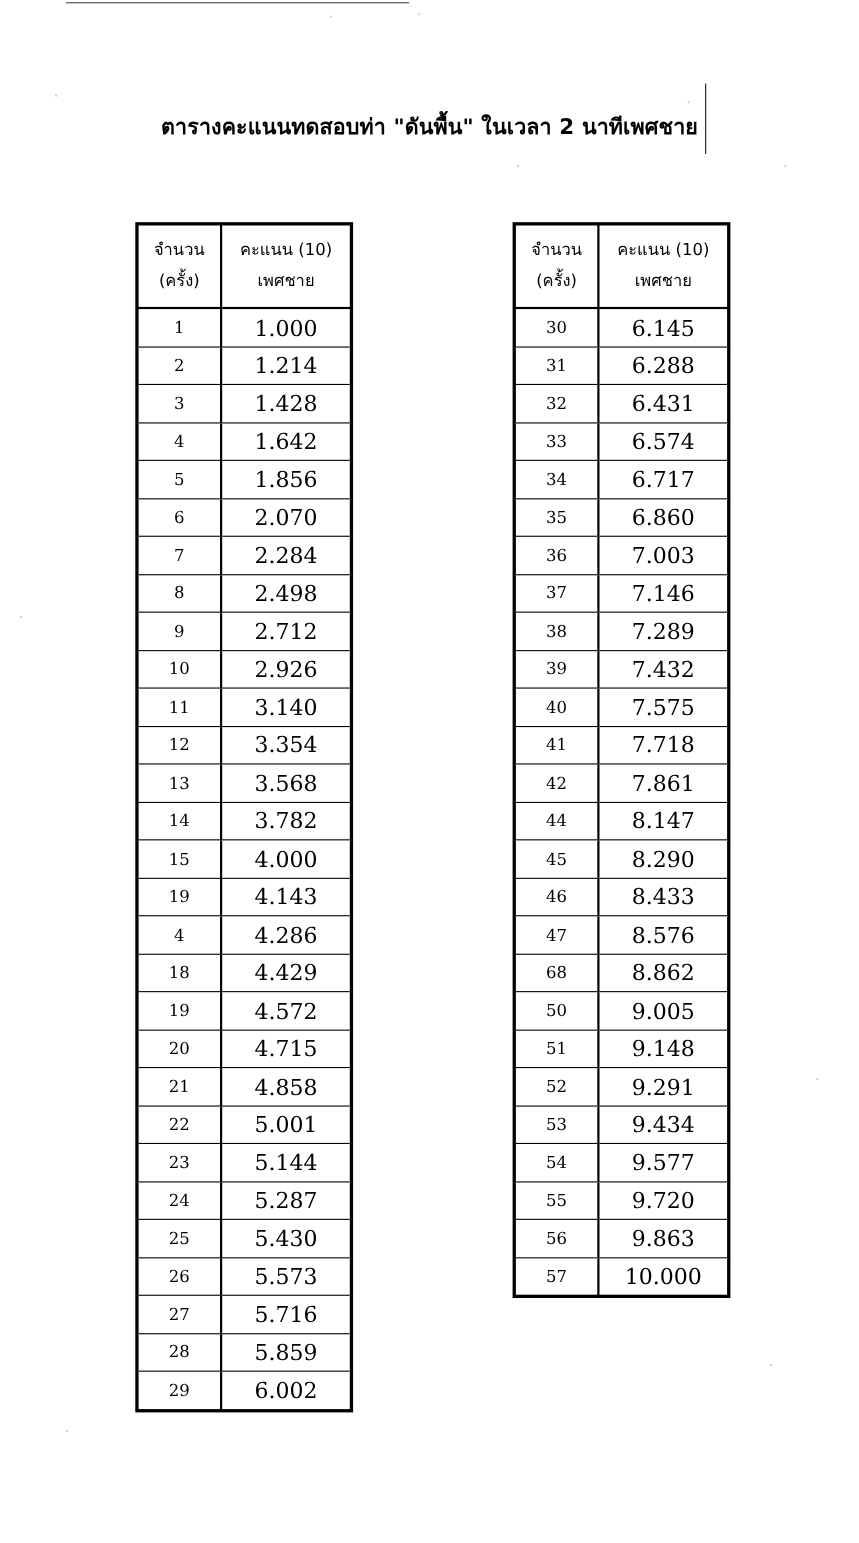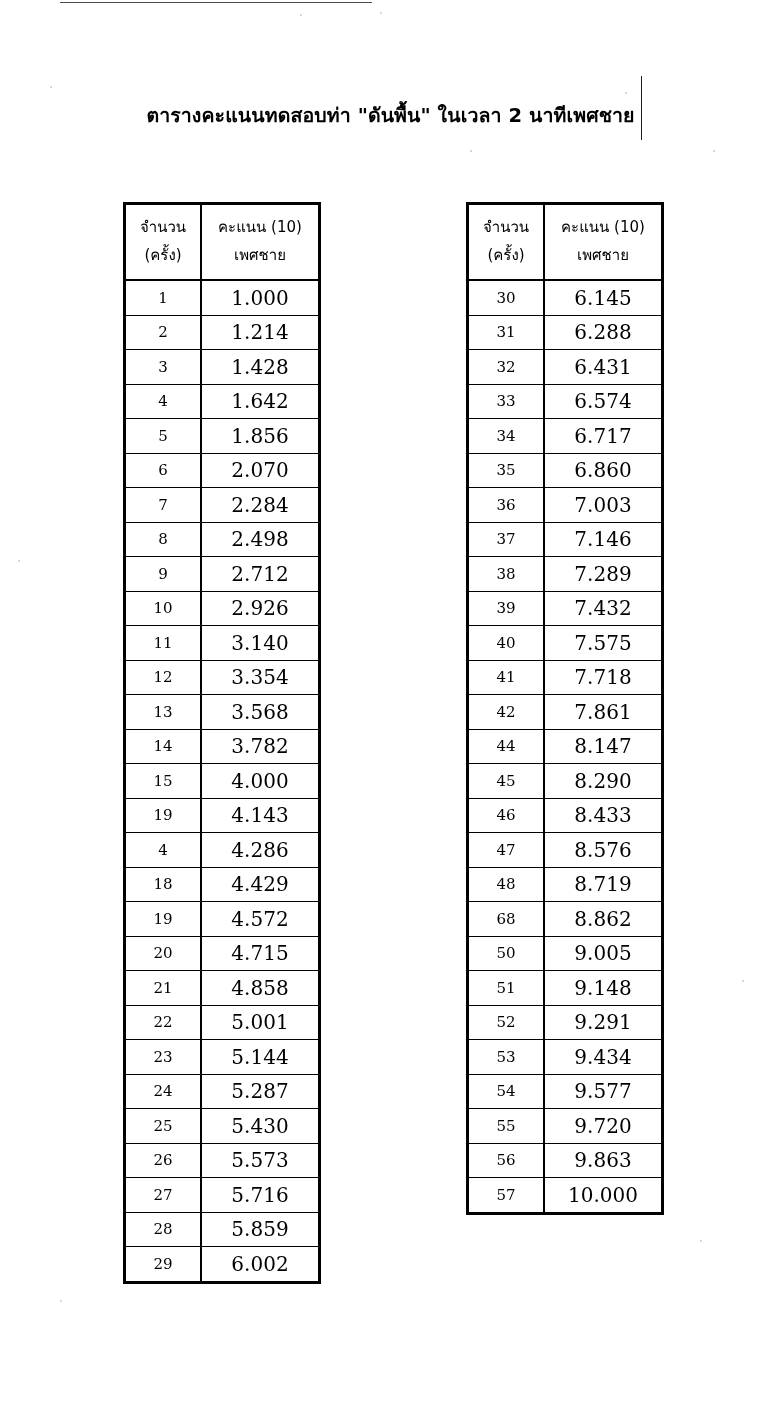--- a/index.html
+++ b/index.html
@@ -362,24 +362,20 @@
       </tr>
       <tr>
         <td class="count-cell">46</td>
         <td class="score-cell">8.433</td>
       </tr>
       <tr>
         <td class="count-cell">47</td>
         <td class="score-cell">8.576</td>
       </tr>
       <tr>
-        <td class="count-cell">48</td>
-        <td class="score-cell">8.719</td>
-      </tr>
-      <tr>
         <td class="count-cell">68</td>
         <td class="score-cell">8.862</td>
       </tr>
       <tr>
         <td class="count-cell">50</td>
         <td class="score-cell">9.005</td>
       </tr>
       <tr>
         <td class="count-cell">51</td>
         <td class="score-cell">9.148</td>

